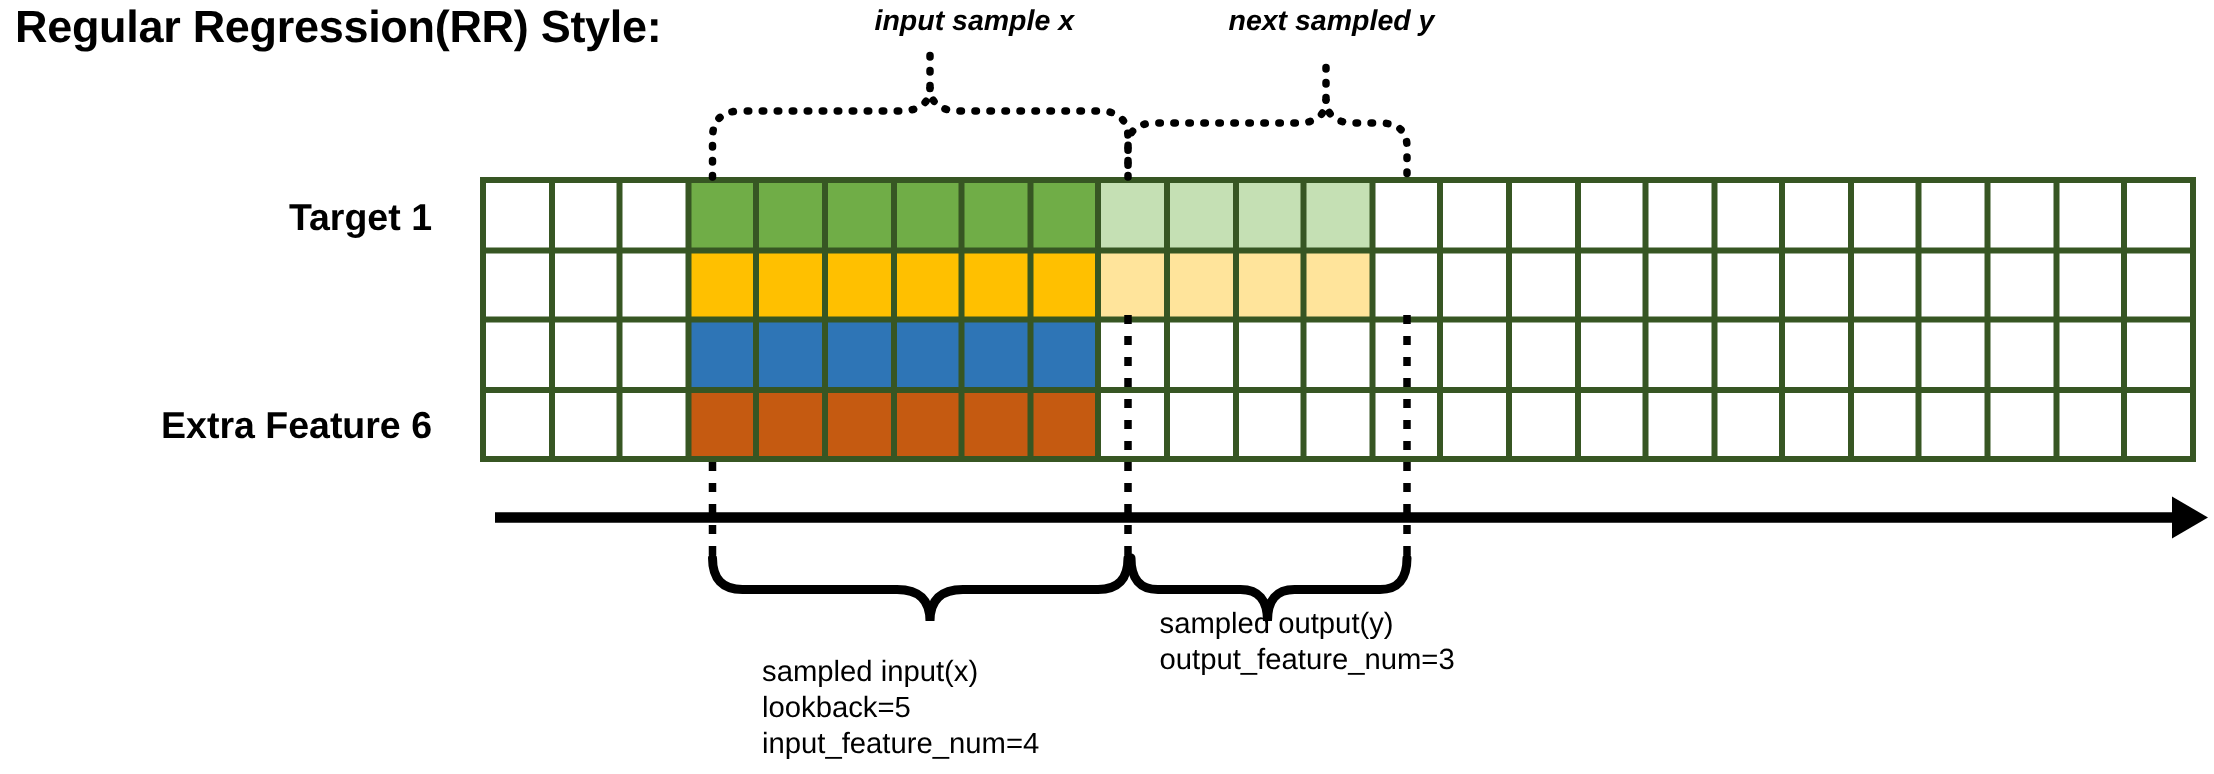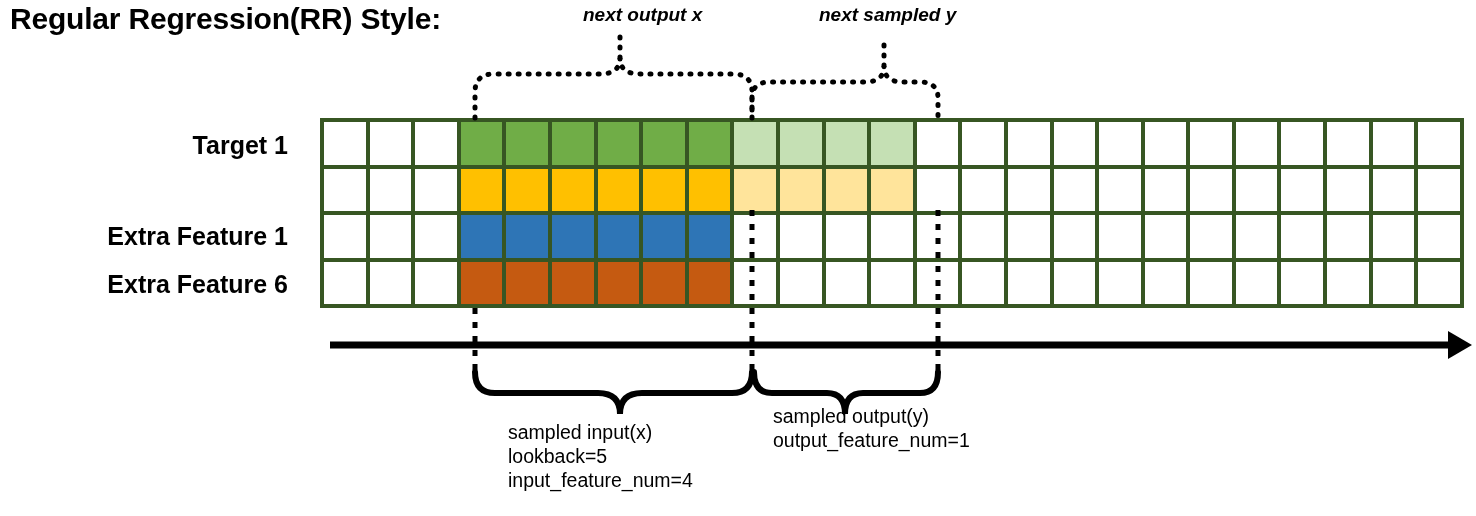--- a/index.html
+++ b/index.html
@@ -105,45 +105,44 @@
     white-space: nowrap;
   }
 
   
   .note {
     position: absolute;
     font-size: 19.5px;
     line-height: 24px;
     white-space: nowrap;
   }
-  #note-x { left: 508px; top: 420px; }
+  #note-x { left: 508px; top: 436px; }
   #note-y { left: 773px; top: 404px; }
 
   svg.overlay {
     position: absolute;
     left: 0; top: 0;
     width: 1476px;
     height: 516px;
     pointer-events: none;
     overflow: visible;
   }
 </style>
 </head>
 <body>
 
 <div id="stage">
 
   <div class="title">Regular Regression(RR) Style:</div>
 
-  <div class="top-caption" id="cap-x">next output x</div>
+  <div class="top-caption" id="cap-x">input sample x</div>
   <div class="top-caption" id="cap-y">next sampled y</div>
 
   <div class="row-labels-wrap">
     <div class="row-label-row" style="top:4px">Target 1</div>
-    <div class="row-label-row" style="top:95px">Extra Feature 1</div>
     <div class="row-label-row" style="top:142.5px">Extra Feature 6</div>
   </div>
 
   <div id="grid" style="background: rgb(55, 86, 35); border-color: rgb(55, 86, 35);">
       <div class="grid-row">
         <div class="cell" style="background: rgb(255, 255, 255);"></div>
         <div class="cell" style="background: rgb(255, 255, 255);"></div>
         <div class="cell" style="background: rgb(255, 255, 255);"></div>
         <div class="cell" style="background: rgb(112, 173, 71);"></div>
         <div class="cell" style="background: rgb(112, 173, 71);"></div>
@@ -253,21 +252,21 @@
 
 
   <div class="note" id="note-x">
     <div>sampled input(x)</div>
     <div>lookback=5</div>
     <div>input_feature_num=4</div>
   </div>
 
   <div class="note" id="note-y">
     <div>sampled output(y)</div>
-    <div>output_feature_num=1</div>
+    <div>output_feature_num=3</div>
   </div>
 
   <svg class="overlay" viewBox="0 0 1476 516">
 
     <g fill="none" stroke="#000000" stroke-width="5" stroke-linecap="round" stroke-dasharray="1 9">
       <path d="M 475,118 L 475,92
                Q 475,74 494,74
                L 600,74
                Q 620,74 620,58
                Q 620,74 640,74

